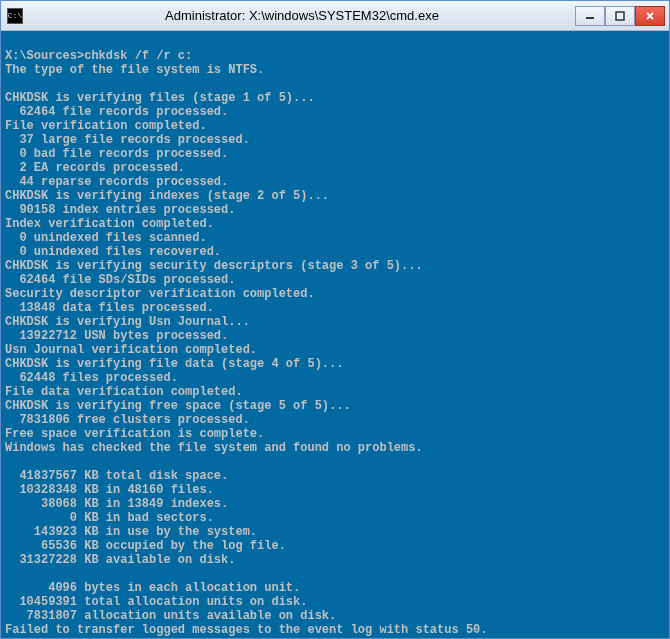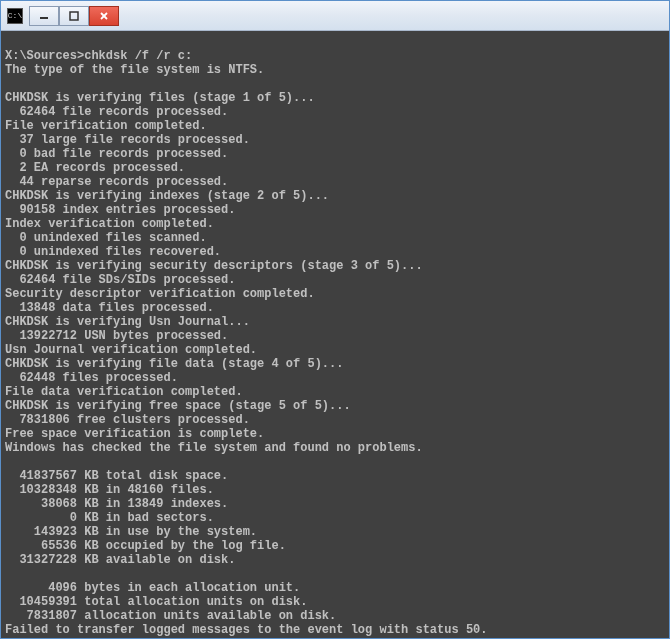--- a/index.html
+++ b/index.html
@@ -62,37 +62,38 @@
       cursor: pointer;
     }
     .win-btn.close {
       background: linear-gradient(to bottom, #ef6a5a, #d94330);
       border-color: #a33020;
       color: #fff;
     }
     .win-btn svg { display:block; }
     .terminal {
       flex: 1;
-      background: #404040;
+      background: #0369a1;
       color: #c0c0c0;
       font-family: 'Lucida Console','Courier New', monospace;
       font-size: 12px;
       line-height: 14px;
       padding: 4px 4px;
       white-space: pre;
       overflow: hidden;
       font-weight: bold;
     }
   </style>
 </head>
 <body>
 
 <div class="window">
   <div class="titlebar">
     <div class="titlebar-icon">C:\</div>
+    <div class="titlebar-title">Administrator: X:\windows\SYSTEM32\cmd.exe</div>
     <div class="window-controls">
       <div class="win-btn">
         <svg width="10" height="10" viewBox="0 0 10 10">
             <line x1="1" y1="7" x2="9" y2="7" stroke="#333" stroke-width="2"></line>
           </svg>
       </div>
       <div class="win-btn">
         <svg width="10" height="10" viewBox="0 0 10 10">
             <rect x="1" y="1" width="8" height="8" fill="none" stroke="#333" stroke-width="1.5"></rect>
           </svg>

